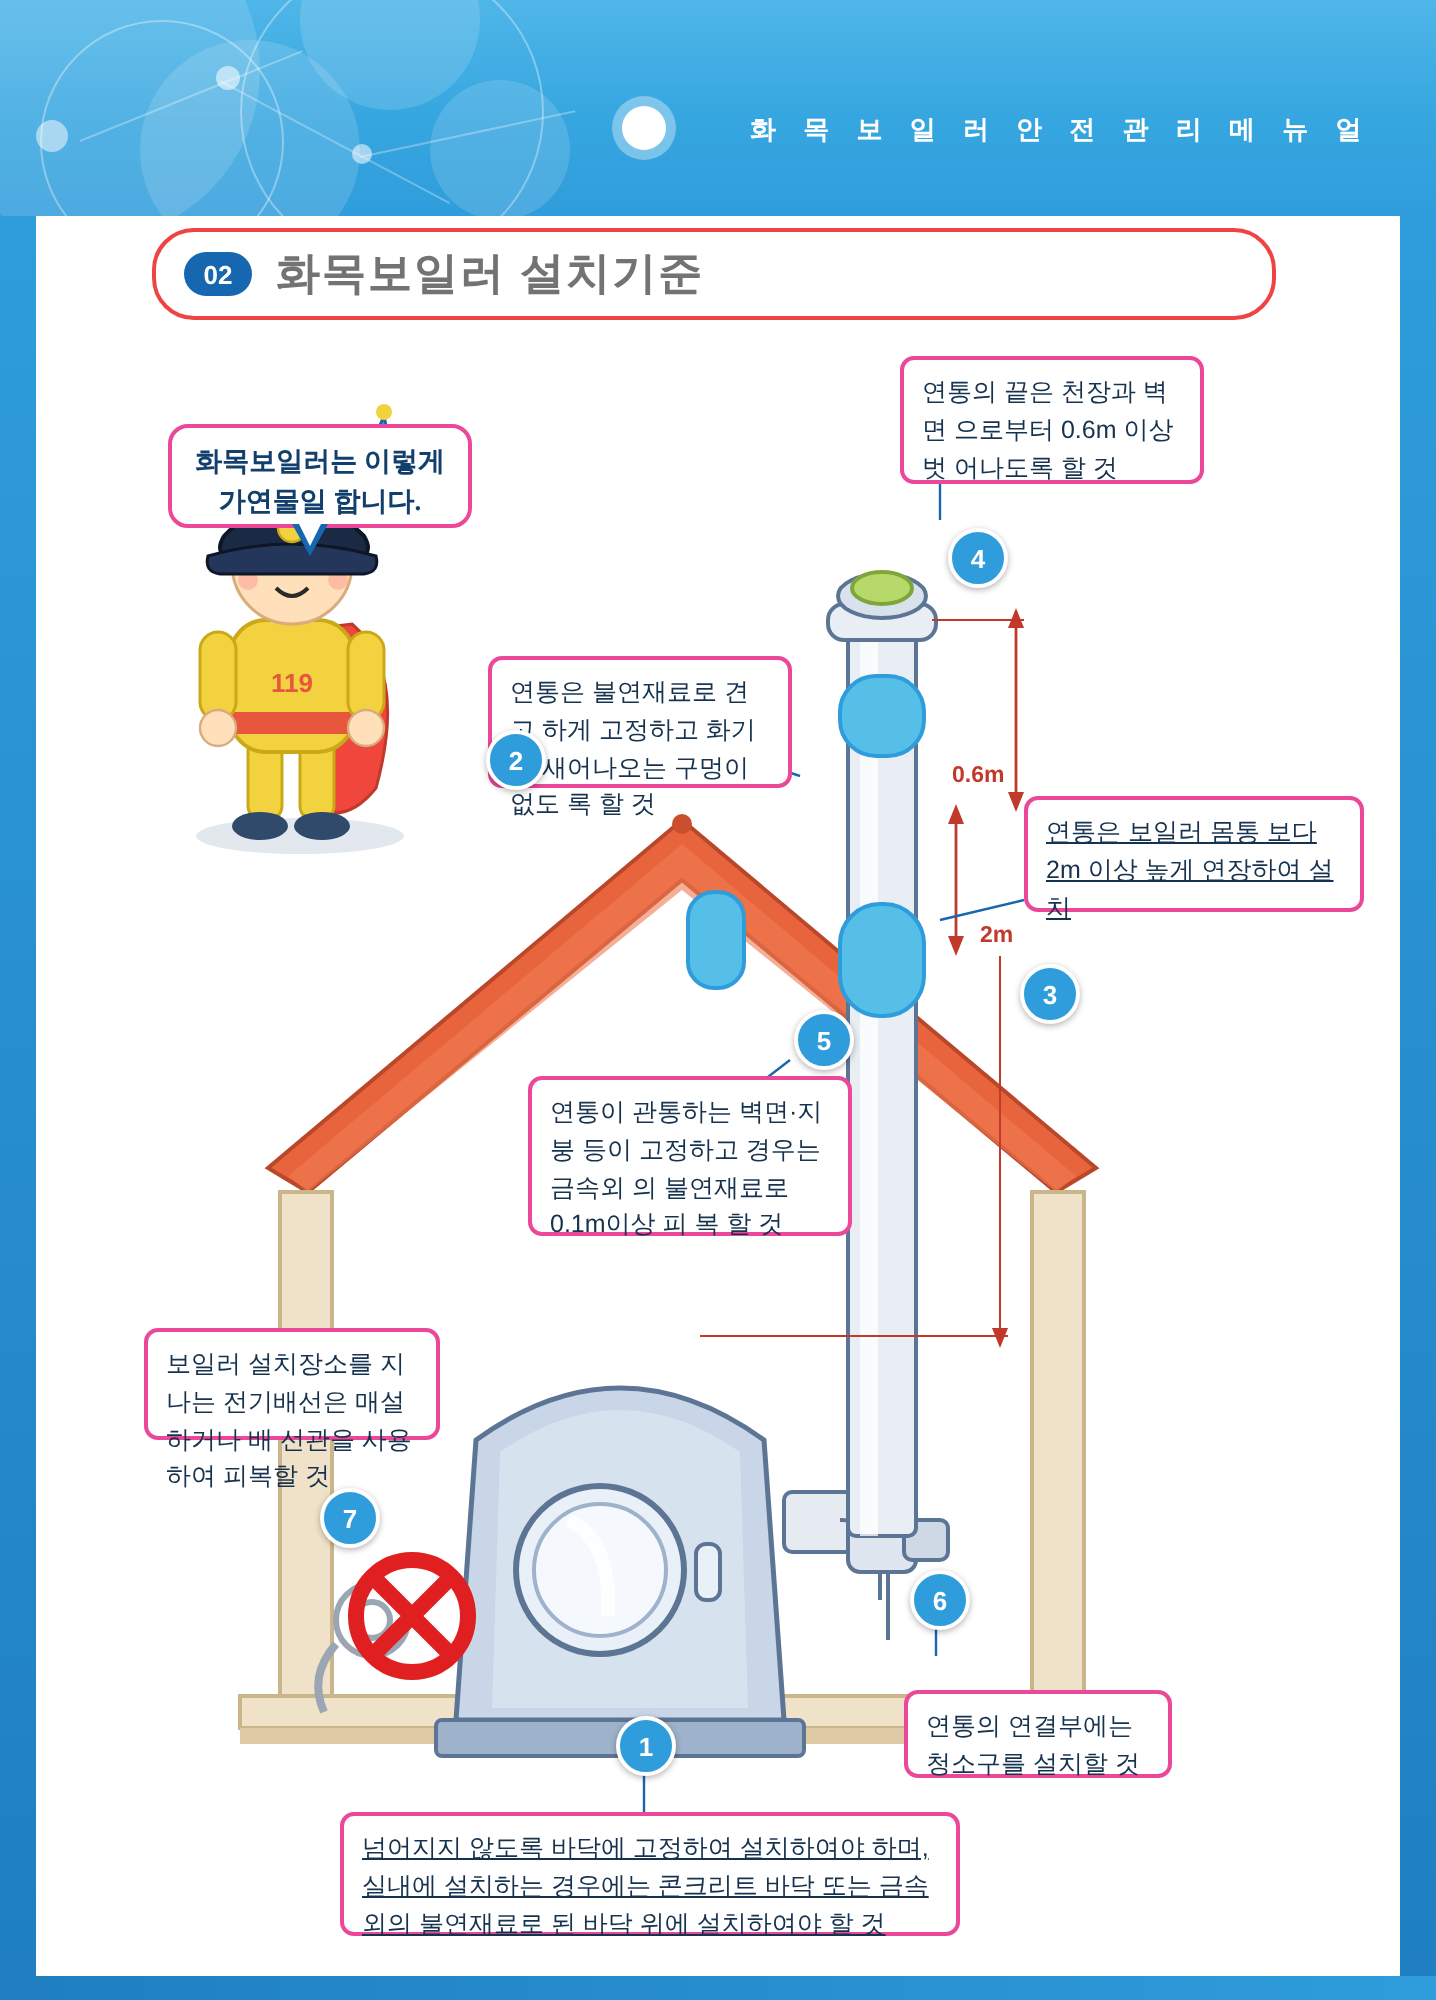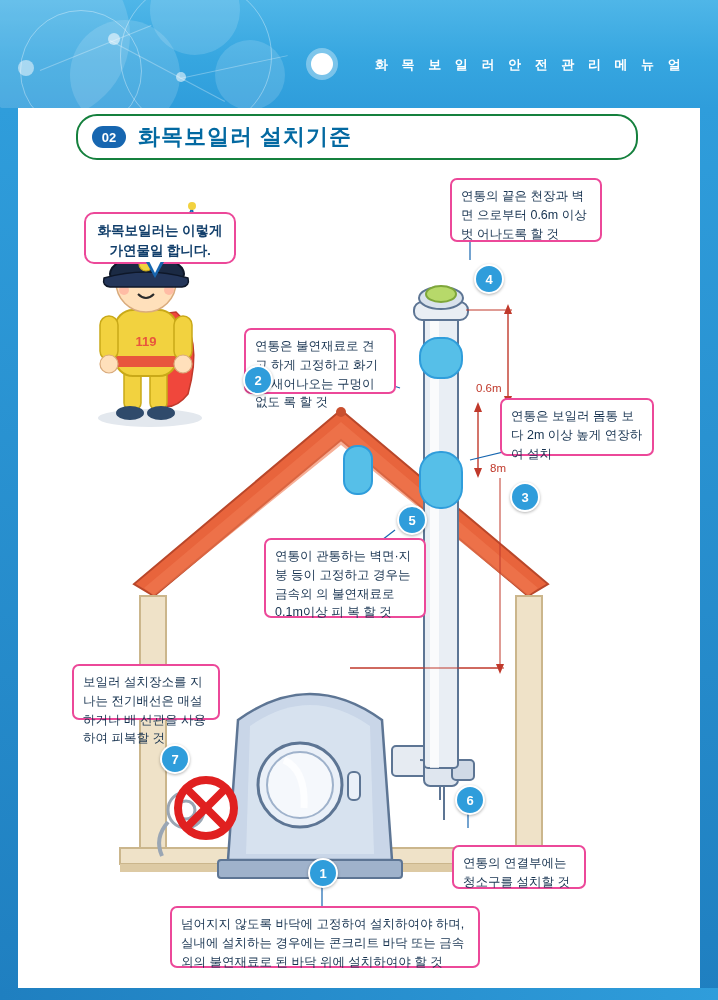--- a/index.html
+++ b/index.html
@@ -82,40 +82,40 @@
     width: 718px; height: 12px;
     background: linear-gradient(90deg, #1f7fc0, #2f9ddb);
   }
 
   
   .section-title-wrap {
     position: absolute;
     left: 76px; top: 114px;
     width: 558px; height: 42px;
     background: #ffffff;
-    border: 2px solid #15803d;
+    border: 2px solid #ef4444;
     border-radius: 21px;
     display: flex;
     align-items: center;
   }
   .section-num {
     width: 34px; height: 22px;
     margin-left: 14px;
     background: #1766b0;
     border-radius: 11px;
     color: #ffffff;
     font-size: 13px;
     font-weight: bold;
     display: flex;
     align-items: center;
     justify-content: center;
   }
   .section-text {
     margin-left: 12px;
-    color: #0369a1;
+    color: #737373;
     font-size: 22px;
     font-weight: bold;
     letter-spacing: 1px;
   }
 
   
   .callout {
     position: absolute;
     background: #ffffff;
     border: 2px solid #ec4899;
@@ -167,21 +167,21 @@
     justify-content: center;
   }
 
   
   .ill { position: absolute; }
 
   .dim-label {
     position: absolute;
     color: #c0392b;
     font-size: 11.5px;
-    font-weight: normal;
+    font-weight: bold;
   }
 </style>
 </head>
 <body>
 
 <div class="page">
 
   <div class="header">
     <div class="bubble" style="left:-40px; top:-50px; width:170px; height:170px;"></div>
     <div class="bubble" style="left:70px; top:20px; width:110px; height:110px;"></div>
@@ -326,41 +326,41 @@
   <div class="callout" style="left:450px; top:178px; width:152px; height:64px;">
     <span>연통의 끝은 천장과 벽면 으로부터 0.6m 이상 벗 어나도록 할 것</span>
   </div>
   <div class="marker" style="left:474px; top:264px;">4</div>
 
   <div class="callout" style="left:244px; top:328px; width:152px; height:66px;">
     <span>연통은 불연재료로 견고 하게 고정하고 화기가 새어나오는 구멍이 없도 록 할 것</span>
   </div>
   <div class="marker" style="left:243px; top:365px;">2</div>
 
-  <div class="callout" style="left:500px; top:398px; width:154px; height:58px;">
+  <div class="callout" style="left:512px; top:398px; width:170px; height:58px;text-decoration:underline;">
     <span>연통은 보일러 몸통 보다 2m 이상 높게 연장하여 설치</span>
   </div>
   <div class="marker" style="left:510px; top:482px;">3</div>
 
   <div class="callout" style="left:264px; top:538px; width:162px; height:80px;">
     <span>연통이 관통하는 벽면·지붕 등이 고정하고 경우는 금속외 의 불연재료로 0.1m이상 피 복 할 것</span>
   </div>
   <div class="marker" style="left:397px; top:505px;">5</div>
 
   <div class="callout" style="left:72px; top:664px; width:148px; height:56px;">
     <span>보일러 설치장소를 지나는 전기배선은 매설하거나 배 선관을 사용하여 피복할 것</span>
   </div>
   <div class="marker" style="left:160px; top:744px;">7</div>
 
   <div class="callout" style="left:452px; top:824px; width:134px; height:44px;margin-top:21px;">
     <span>연통의 연결부에는 청소구를 설치할 것</span>
   </div>
   <div class="marker" style="left:455px; top:785px;">6</div>
 
-  <div class="callout" style="left:170px; top:906px; width:310px; height:62px;">
+  <div class="callout" style="left:170px; top:906px; width:310px; height:62px;text-decoration:underline;">
     <span>넘어지지 않도록 바닥에 고정하여 설치하여야 하며, 실내에 설치하는 경우에는 콘크리트 바닥 또는 금속 외의 불연재료로 된 바닥 위에 설치하여야 할 것</span>
   </div>
   <div class="marker" style="left:308px; top:858px;">1</div>
 
   <div class="dim-label" style="left:476px; top:382px;">0.6m</div>
-  <div class="dim-label" style="left:490px; top:462px;">8m</div>
+  <div class="dim-label" style="left:490px; top:462px;">2m</div>
 
 </div>
 
 </body></html>

